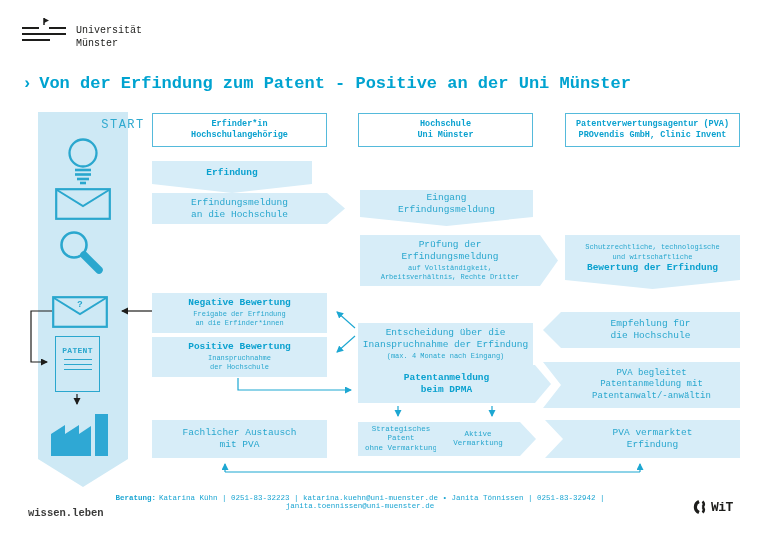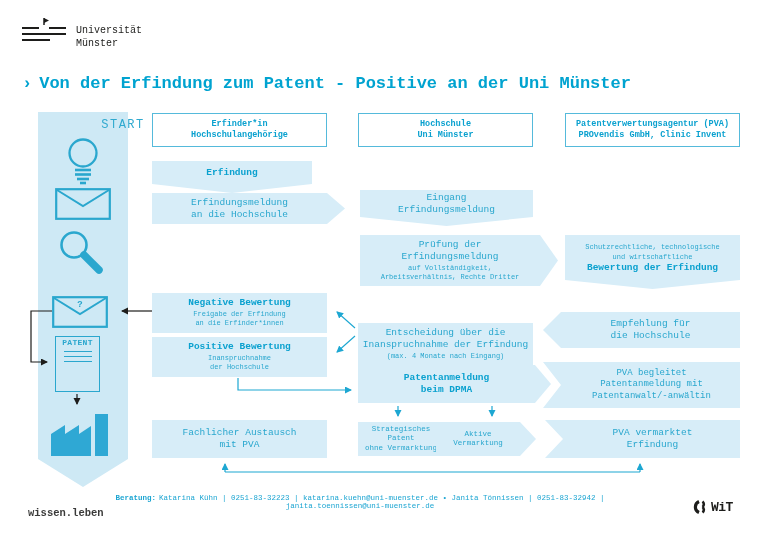--- a/index.html
+++ b/index.html
@@ -13,21 +13,21 @@
   
   .band{position:absolute;left:38px;top:112px;width:90px;height:375px;background:#cee9f5;
         clip-path:polygon(0 0,100% 0,100% calc(100% - 28px),50% 100%,0 calc(100% - 28px));}
   .startlbl{position:absolute;left:38px;top:118px;width:90px;text-align:center;
             font-size:12px;letter-spacing:1.5px;color:#2fa9cf;margin-left:40px;}
   .icon{position:absolute;}
   .qmark{position:absolute;left:52px;top:300px;width:56px;text-align:center;
          font-size:9px;font-weight:700;color:#2aa7ce;}
   .patentdoc{position:absolute;left:55px;top:336px;width:45px;height:56px;box-sizing:border-box;
              border:1.5px solid #2aa7ce;display:flex;flex-direction:column;align-items:center;}
-  .patentdoc .lbl{font-size:8px;font-weight:700;color:#2aa7ce;margin-top:1px;letter-spacing:.3px;}
+  .patentdoc .lbl{font-size:8px;font-weight:700;color:#2aa7ce;margin-top:9px;letter-spacing:.3px;}
   .patentdoc .ln{width:28px;border-top:1.5px solid #2aa7ce;margin-top:4px;}
   
   .colhead{position:absolute;top:113px;height:34px;width:175px;box-sizing:border-box;
            border:1.5px solid #55badb;background:#fff;display:flex;align-items:center;justify-content:center;
            text-align:center;font-size:8.5px;font-weight:700;color:#0aa1cf;line-height:1.3;white-space:pre-line;}
   
   .box{position:absolute;background:#d7edf8;display:flex;flex-direction:column;justify-content:center;
        align-items:center;text-align:center;color:#29a7ce;box-sizing:border-box;}
   .t{font-size:9.5px;line-height:1.25;white-space:pre-line;}
   .t.b{font-weight:700;color:#0aa1cf;}

